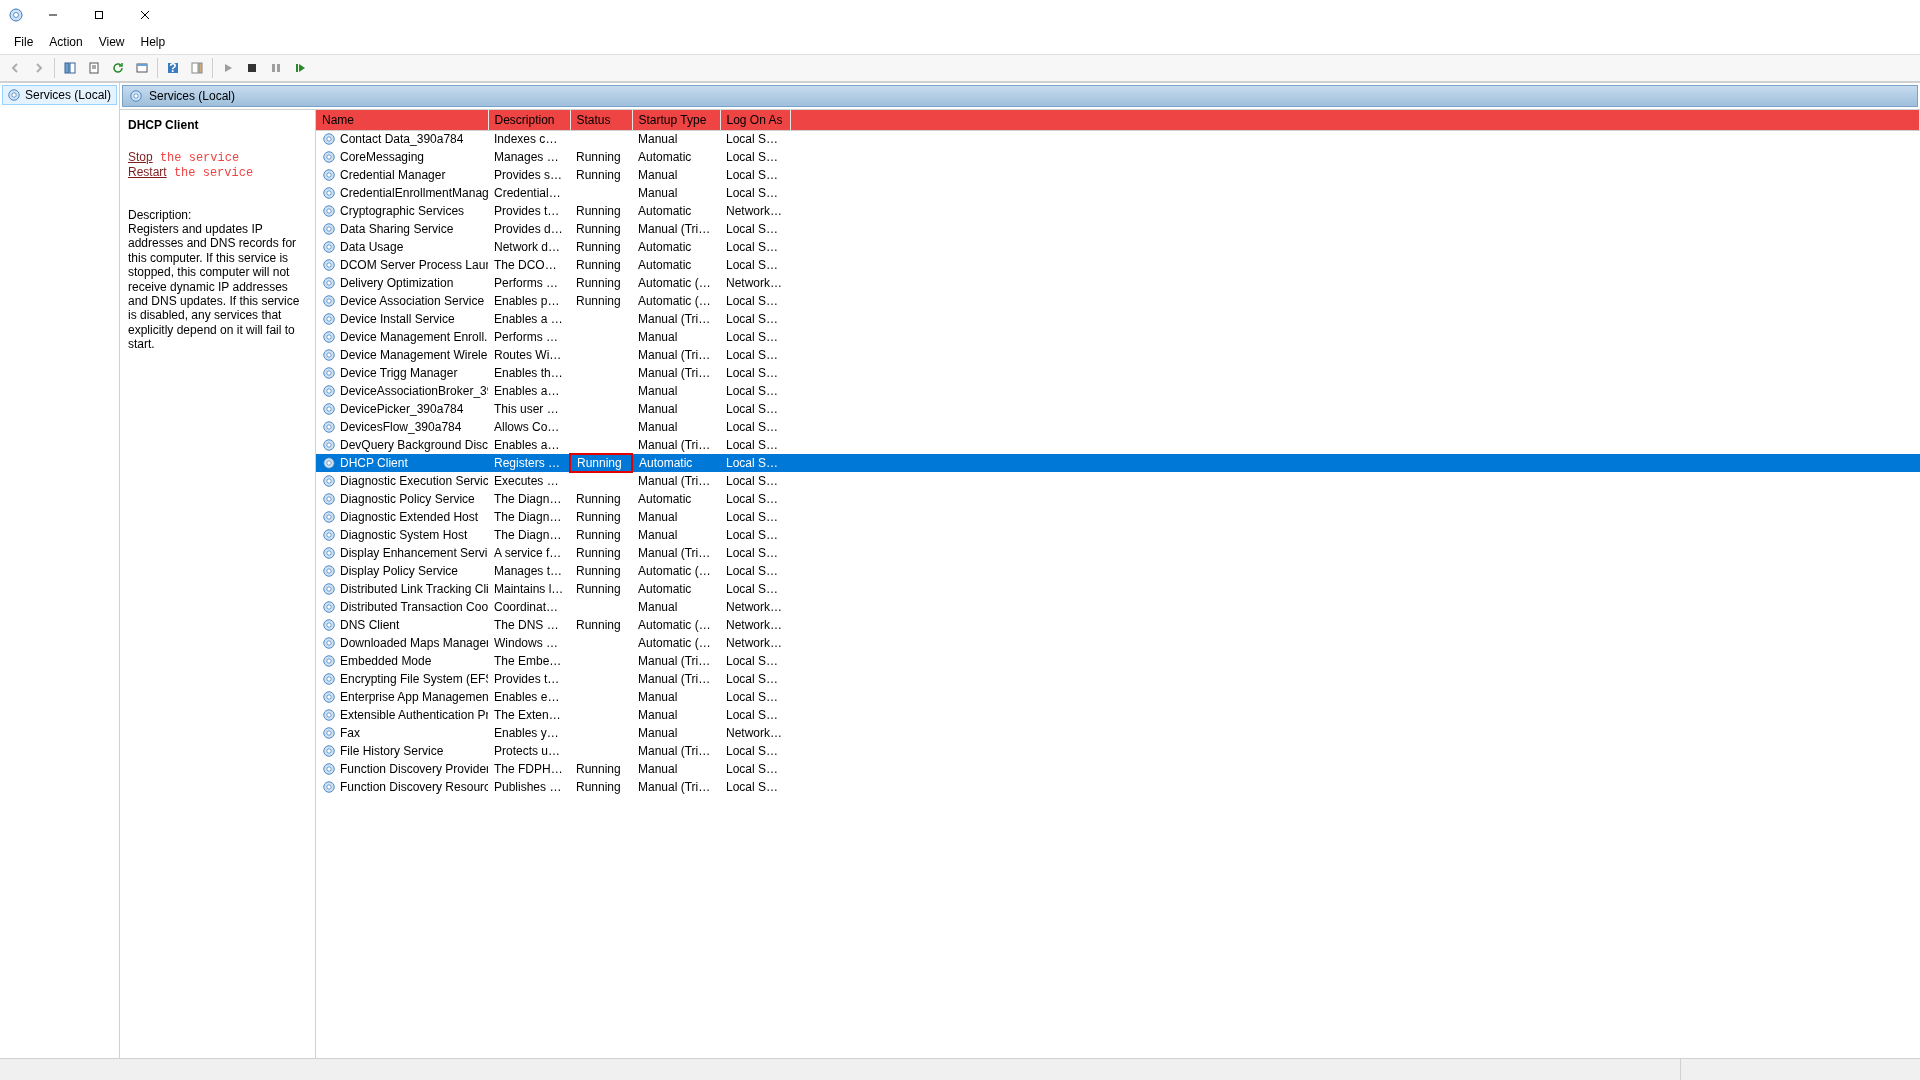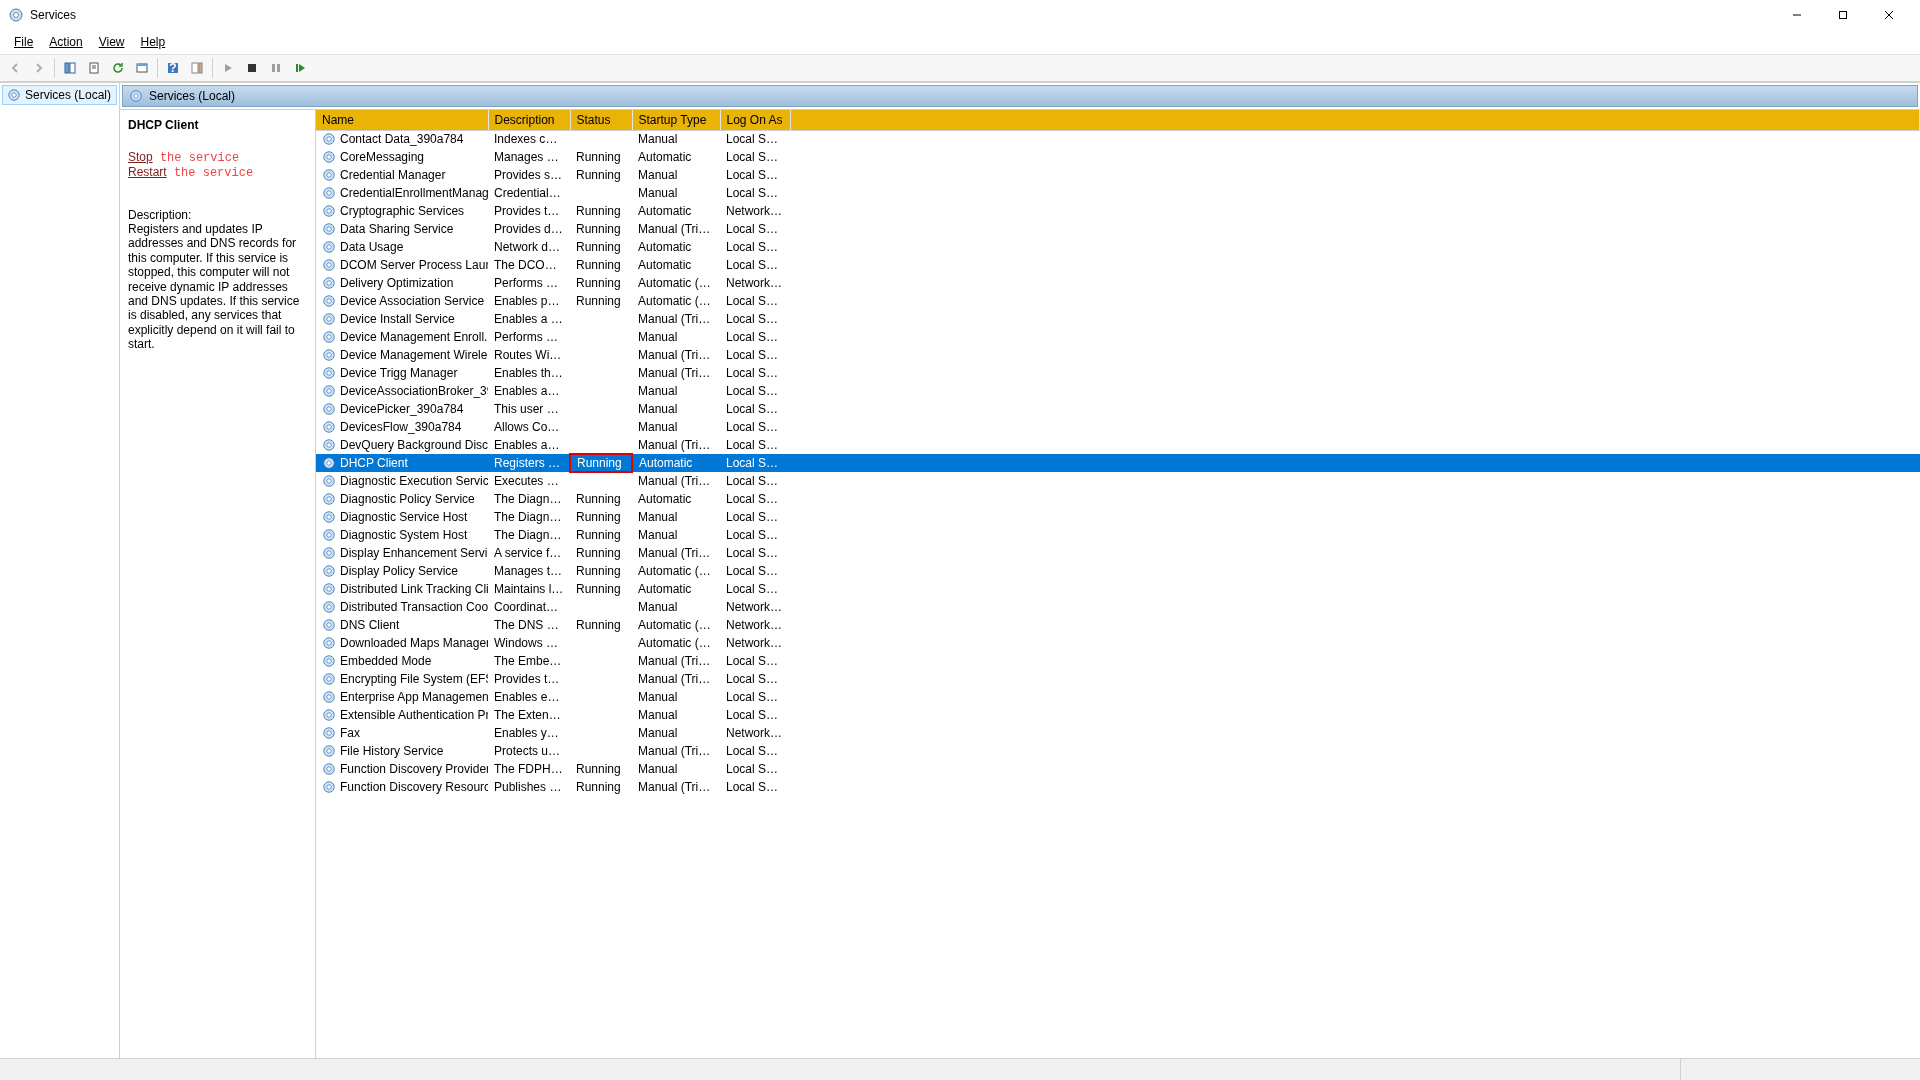--- a/index.html
+++ b/index.html
@@ -3,21 +3,21 @@
 <meta charset="utf-8">
 <style>
 * { box-sizing: border-box; margin: 0; padding: 0; font-family: 'Segoe UI', Tahoma, sans-serif; font-size: 12px; }
 body { background: #fff; width: 1920px; height: 1080px; overflow: hidden; display: flex; flex-direction: column; }
 .titlebar { height: 30px; display: flex; align-items: center; padding: 0 8px; background: #fff; border-bottom: 1px solid #fff; }
 .titlebar .app-icon { width: 16px; height: 16px; margin-right: 6px; }
 .titlebar .title-text { flex: 1; }
 .win-controls { display: flex; gap: 0; }
 .win-btn { width: 46px; height: 30px; display: flex; align-items: center; justify-content: center; }
 .menubar { height: 24px; display: flex; align-items: center; padding: 0 6px; background: #fff; }
-.menu-item { padding: 3px 8px; cursor: default; text-decoration: underline; }
+.menu-item { padding: 3px 8px; cursor: default; }
 .toolbar { height: 28px; display: flex; align-items: center; padding: 2px 4px; background: #f7f7f7; border-top: 1px solid #e0e0e0; border-bottom: 1px solid #d0d0d0; gap: 2px; }
 .tool-btn { width: 22px; height: 22px; display: flex; align-items: center; justify-content: center; border: 1px solid transparent; }
 .tool-btn.disabled { opacity: 0.45; }
 .tool-sep { width: 1px; height: 20px; background: #d0d0d0; margin: 0 2px; }
 .main-area { flex: 1; display: flex; border-top: 1px solid #d0d0d0; min-height: 0; }
 .left-tree { width: 120px; background: #fff; border-right: 1px solid #d0d0d0; padding: 2px; }
 .tree-item { padding: 2px 4px; background: #e5f3ff; border: 1px solid #99d1ff; display: flex; align-items: center; gap: 4px; font-size: 11px; }
 .right-pane { flex: 1; display: flex; flex-direction: column; min-height: 0; }
 .pane-header { background: linear-gradient(#c7dbee, #9ebfdb); border: 1px solid #7da2c7; padding: 3px 6px; display: flex; align-items: center; gap: 6px; margin: 2px; }
 .pane-header .gear { width: 14px; height: 14px; }
@@ -25,21 +25,21 @@
 .detail-panel { width: 196px; padding: 8px 8px; border-right: 1px solid #d0d0d0; }
 .detail-title { font-weight: bold; margin-bottom: 18px; }
 .detail-links { margin-bottom: 28px; }
 .detail-links a { color: #7f1d1d; text-decoration: underline; cursor: pointer; }
 .detail-links span { color: #ef4444; font-family: Liberation Mono, monospace; }
 .detail-desc-label { margin-bottom: 0; }
 .detail-desc { line-height: 1.2; }
 .list-wrap { flex: 1; overflow: hidden; position: relative; display: flex; }
 .list-scroll { flex: 1; overflow-y: scroll; overflow-x: hidden; }
 table.svc { width: 100%; border-collapse: collapse; table-layout: fixed; }
-table.svc th { text-align: left; font-weight: normal; padding: 2px 6px; border-right: 1px solid #e5e5e5; border-bottom: 1px solid #d0d0d0; background: #eab308; height: 20px; position: sticky; top: 0; }
+table.svc th { text-align: left; font-weight: normal; padding: 2px 6px; border-right: 1px solid #e5e5e5; border-bottom: 1px solid #d0d0d0; background: #ef4444; height: 20px; position: sticky; top: 0; }
 table.svc td { padding: 1px 6px; white-space: nowrap; overflow: hidden; text-overflow: ellipsis; height: 18px; vertical-align: middle; }
 table.svc tr.selected td { background: #0078d7; color: #fff; }
 .col-name { width: 172px; }
 .col-desc { width: 82px; }
 .col-status { width: 62px; }
 .col-startup { width: 88px; }
 .col-logon { width: 70px; }
 .name-cell { display: flex; align-items: center; gap: 4px; }
 .gear-mini { width: 14px; height: 14px; flex-shrink: 0; }
 .highlight-box { border: 2px solid #e30000; }
@@ -55,21 +55,20 @@
 svg.gear-svg circle.inner { fill: #fff; stroke: #3b7bbf; stroke-width: 0.8; }
 </style>
 </head>
 <body>
 
 <div class="titlebar">
   <svg class="app-icon gear-svg" viewBox="0 0 16 16">
       <circle class="outer" cx="8" cy="8" r="6"></circle>
       <circle class="inner" cx="8" cy="8" r="2.5"></circle>
     </svg>
-  <span class="title-text">Services</span>
   <div class="win-controls">
     <div class="win-btn">
         <svg width="10" height="10" viewBox="0 0 10 10">
           <line x1="1" y1="5" x2="9" y2="5" stroke="#000" stroke-width="1"></line>
         </svg>
       </div>
     <div class="win-btn">
         <svg width="10" height="10" viewBox="0 0 10 10">
           <rect x="1.5" y="1.5" width="7" height="7" fill="none" stroke="#000" stroke-width="1"></rect>
         </svg>
@@ -546,21 +545,21 @@
                   <td class="col-logon">Local Service</td>
                   <td></td>
                 </tr>
                 <tr>
                   <td class="col-name">
                     <div class="name-cell">
                       <svg class="gear-mini gear-svg" viewBox="0 0 16 16">
                         <circle class="outer" cx="8" cy="8" r="6"></circle>
                         <circle class="inner" cx="8" cy="8" r="2.5"></circle>
                       </svg>
-                      <span>Diagnostic Service Host</span>
+                      <span>Diagnostic Extended Host</span>
                     </div>
                   </td>
                   <td class="col-desc">The Diagnos...</td>
                   <td class="col-status ">Running</td>
                   <td class="col-startup">Manual</td>
                   <td class="col-logon">Local Service</td>
                   <td></td>
                 </tr>
                 <tr>
                   <td class="col-name">

